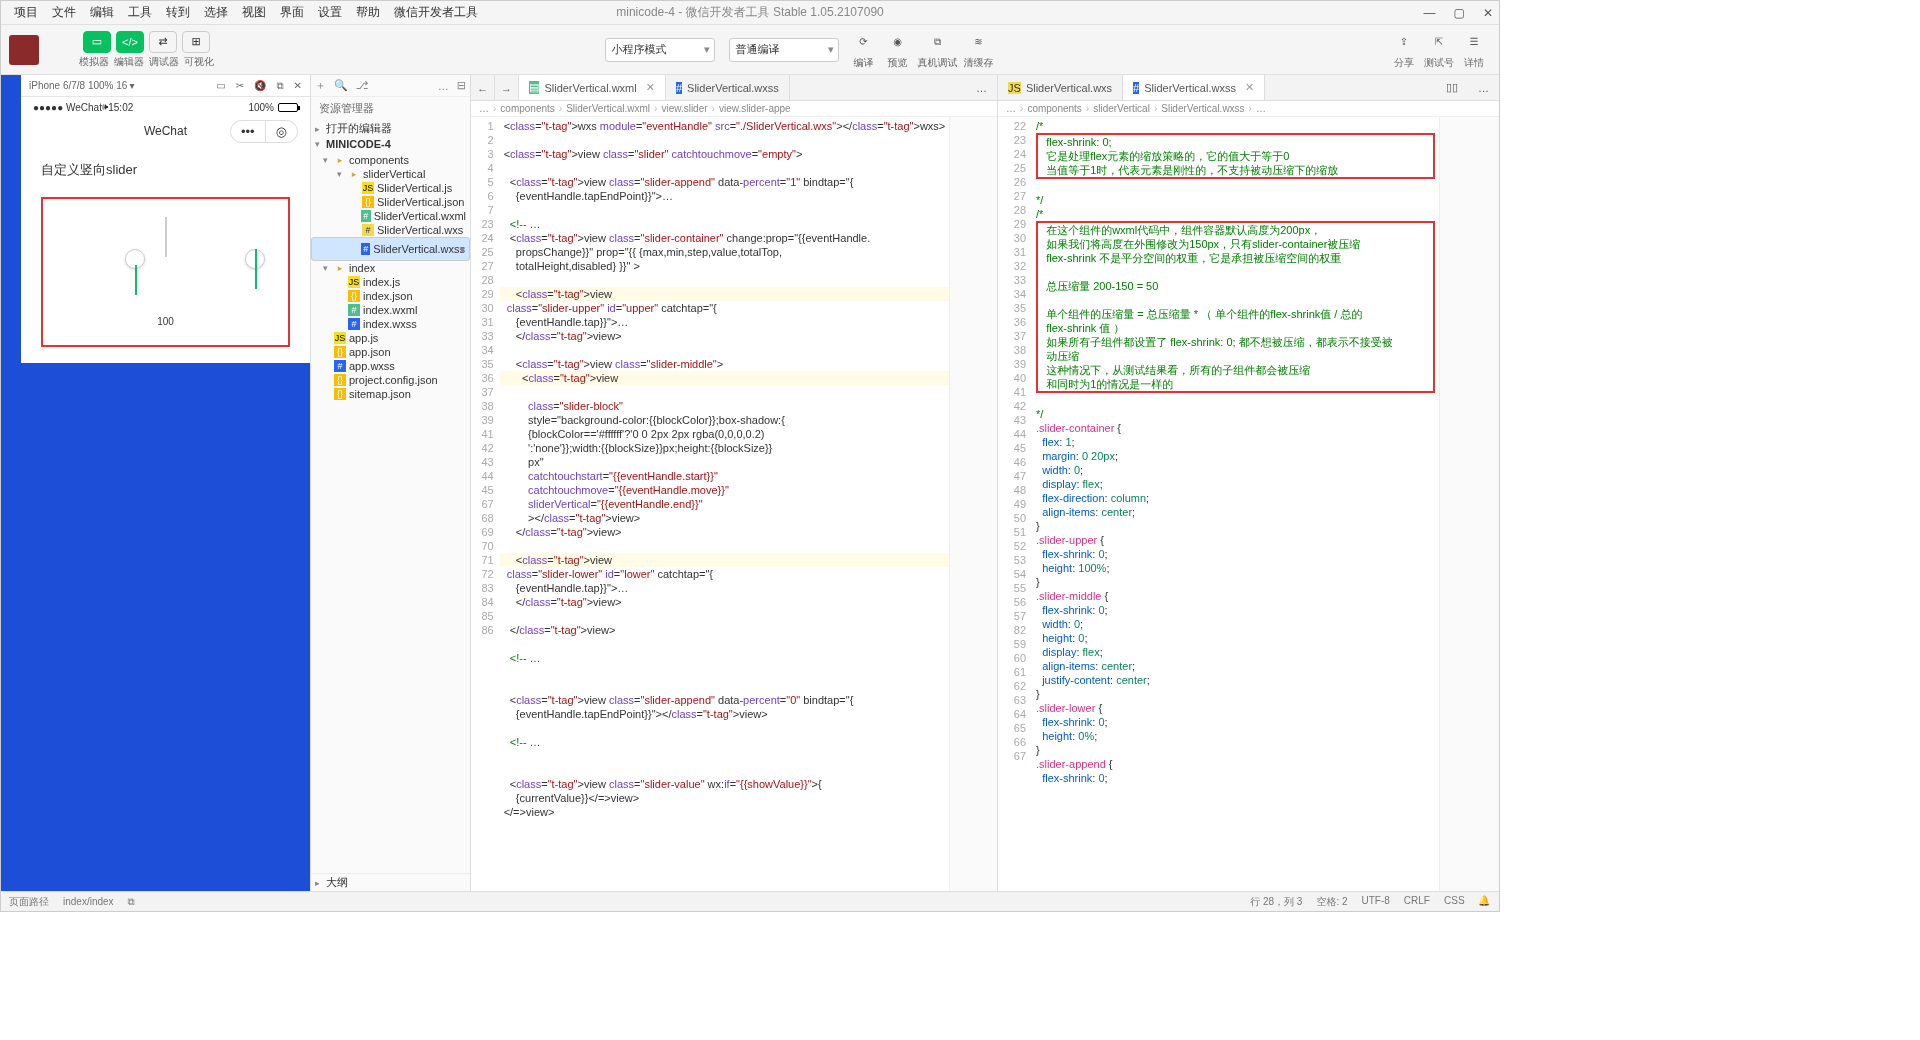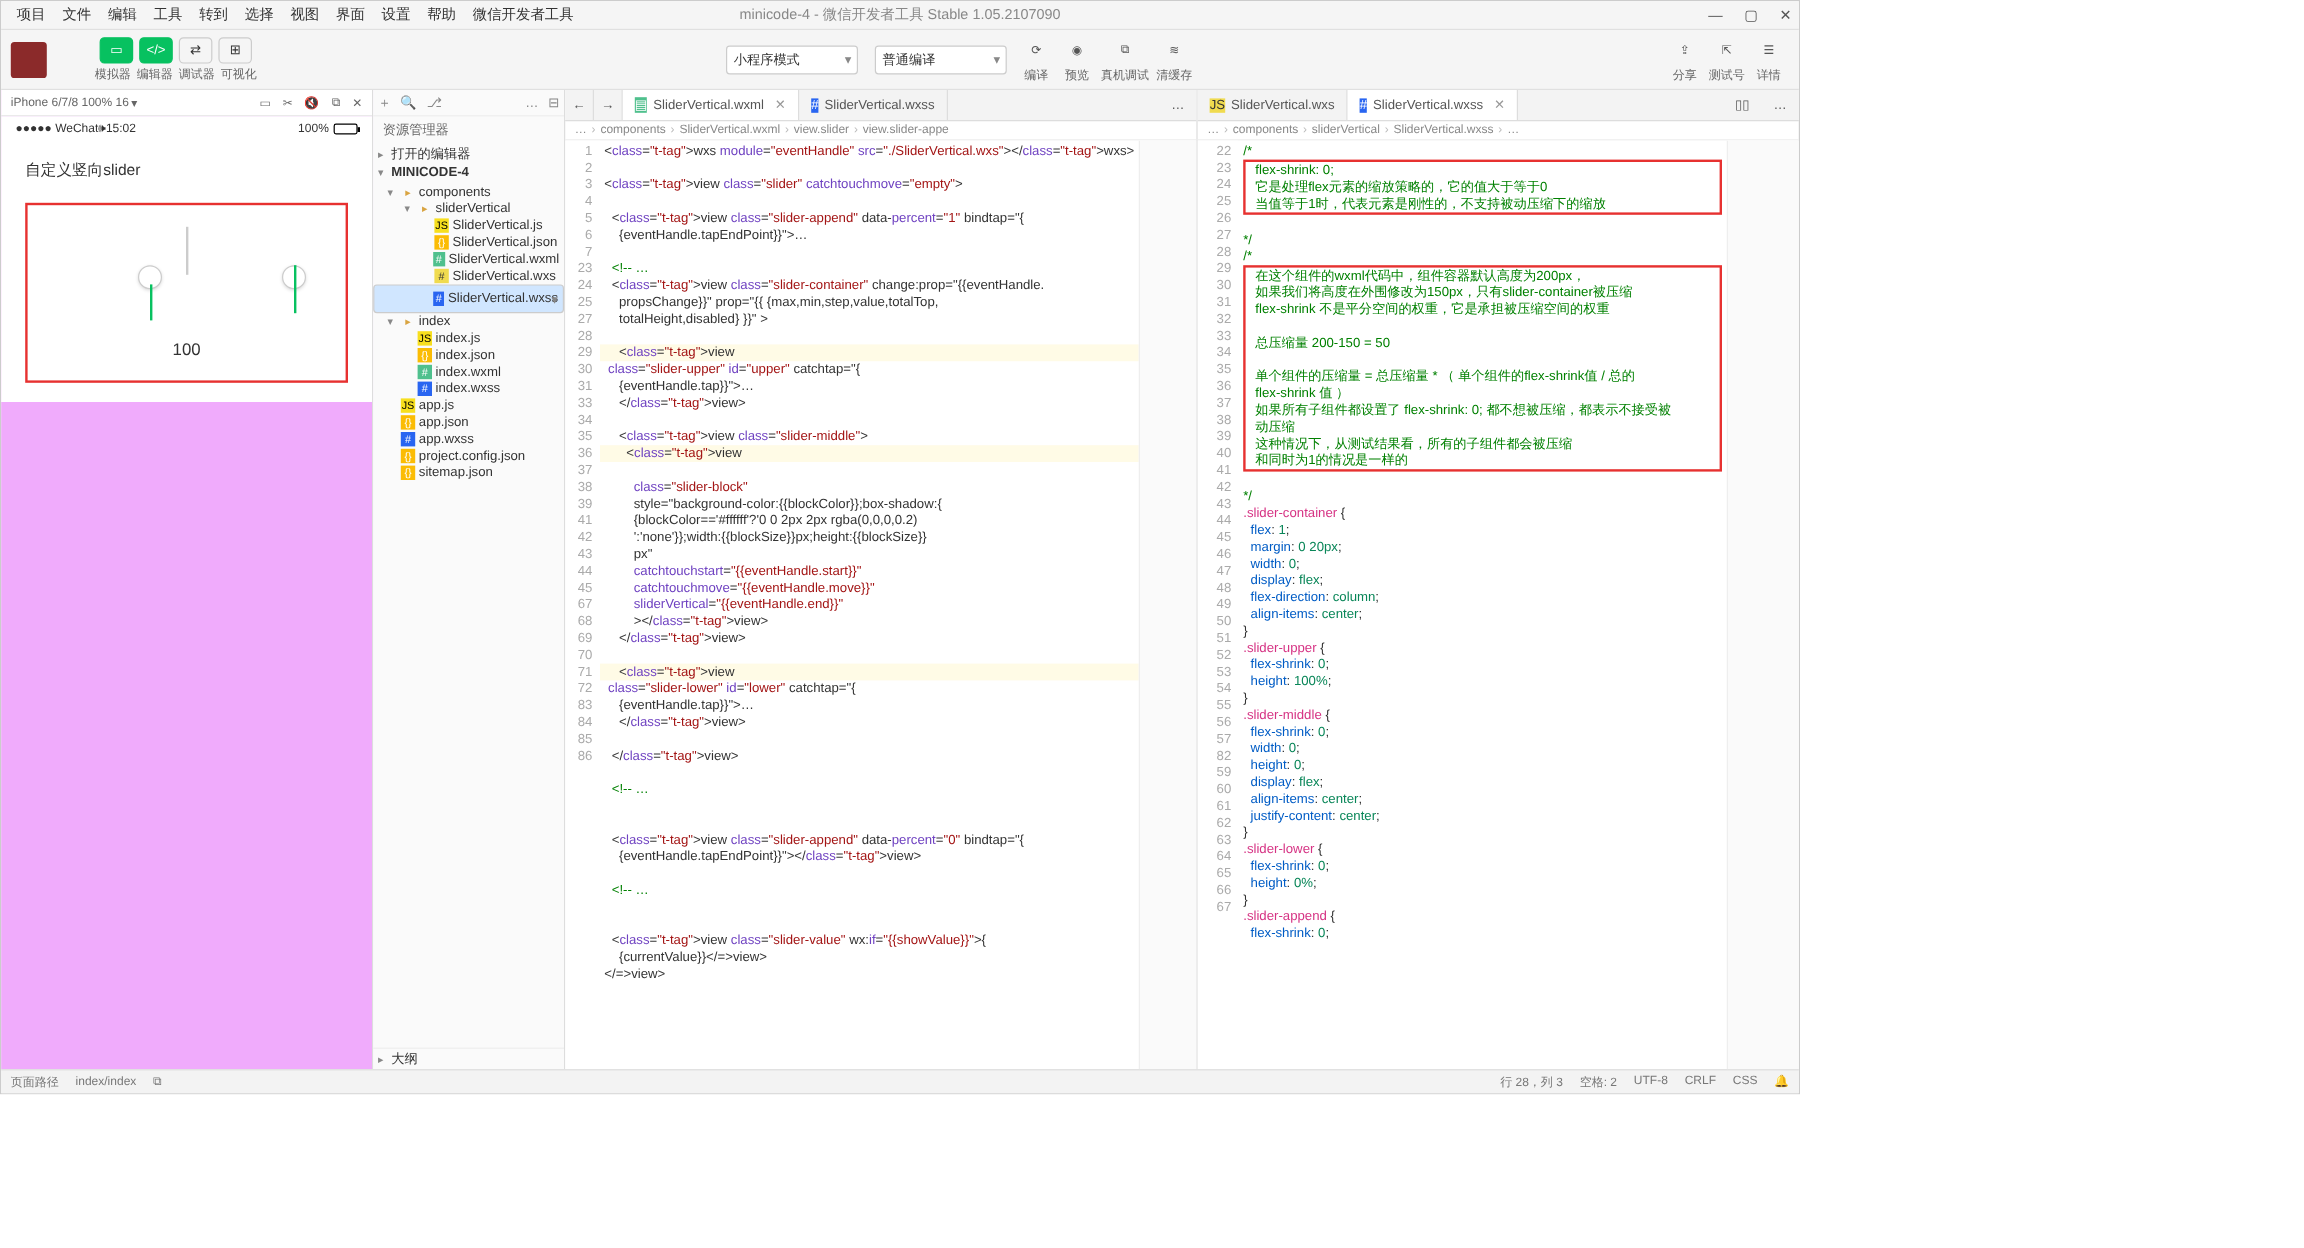--- a/index.html
+++ b/index.html
@@ -23,36 +23,36 @@
 .sel { height: 24px; border: 1px solid #ccc; border-radius: 3px; padding: 0 18px 0 6px; display: flex; align-items: center; font-size: 11px; background: #fff; position: relative; }
 .sel::after { content: "▾"; position: absolute; right: 4px; color: #888; }
 .ico { width: 28px; height: 24px; display: flex; align-items: center; justify-content: center; border: 1px solid transparent; border-radius: 3px; color: #555; }
 .rcol { display: flex; flex-direction: column; align-items: center; gap: 2px; font-size: 10px; color: #666; margin: 0 3px; }
 
 
 .main { flex: 1; display: flex; min-height: 0; }
 .col { display: flex; flex-direction: column; border-right: 1px solid #ddd; }
 
 
-.sim { width: 310px; background: #f0abfc; }
+.sim { width: 310px; background: #1d4ed8; padding-left: 20px; }
 .simhdr { height: 22px; display: flex; align-items: center; padding: 0 8px; font-size: 10px; color: #666; border-bottom: 1px solid #e5e5e5; background: #fff; }
 .simhdr .r { margin-left: auto; display: flex; gap: 10px; }
 .phone { background: #fff; margin: 0; }
 .statusbar { height: 20px; display: flex; align-items: center; padding: 0 12px; font-size: 10px; }
 .statusbar .c { flex: 1; text-align: left; }
 .statusbar .battery { display: inline-block; width: 20px; height: 9px; border: 1px solid #000; border-radius: 2px; position: relative; margin-left: 4px; }
 .statusbar .battery::after { content: ""; position: absolute; right: -3px; top: 2px; width: 2px; height: 4px; background: #000; }
 .navbar { height: 28px; display: flex; align-items: center; justify-content: center; position: relative; }
 .capsule { position: absolute; right: 12px; display: flex; border: 1px solid #ddd; border-radius: 14px; overflow: hidden; }
 .capsule span { padding: 3px 10px; font-size: 13px; }
 .capsule span:first-child { border-right: 1px solid #ddd; }
 .page-body { padding: 16px 20px; font-size: 13px; }
 .slider-box { border: 2px solid #e73130; height: 150px; margin-top: 18px; display: flex; flex-direction: column; align-items: center; position: relative; padding: 18px 0; }
 .knob { width: 20px; height: 20px; border: 1px solid #ccc; border-radius: 50%; background: #fff; box-shadow: 0 1px 3px rgba(0,0,0,.15); }
-.sval { margin-top: auto; font-size: 14px; }
+.sval { margin-top: auto; font-size: 10px; }
 
 
 .exp { width: 160px; background: #fafafa; font-size: 11px; }
 .exphdr { display: flex; align-items: center; padding: 3px 4px; gap: 8px; color: #888; border-bottom: 1px solid #eee; }
 .exptitle { padding: 4px 8px; color: #666; }
 .tree { padding: 2px 0; }
 .tn { display: flex; align-items: center; padding: 1px 4px; gap: 3px; white-space: nowrap; }
 .tn.sel { background: #d0e6ff; }
 .tn .ar { width: 8px; color: #888; font-size: 9px; }
 .tn .fi { width: 12px; height: 12px; display: inline-flex; align-items: center; justify-content: center; font-size: 9px; }
@@ -180,20 +180,27 @@
           <span>✕</span>
         </div>
       </div>
       <div class="phone">
         <div class="statusbar">
           <span>●●●●● WeChat</span>
             <span>🕪</span>
           <span class="c">15:02</span>
           <span>100%</span>
             <span class="battery"></span>
+        </div>
+        <div class="navbar">
+          <span>WeChat</span>
+          <div class="capsule">
+            <span>•••</span>
+            <span>◎</span>
+          </div>
         </div>
         <div class="page-body">
           <div>自定义竖向slider</div>
           <div class="slider-box">
             <div style="position:relative;height:70px;display:flex;flex-direction:column;align-items:center;">
               <div style="width:2px;height:40px;background:#ccc"></div>
               <div class="knob" style="position:absolute;top:32px;left:-40px"></div>
               <div class="knob" style="position:absolute;top:32px;left:80px"></div>
               <div style="width:2px;height:30px;background:#07c160;position:absolute;top:48px;left:-30px"></div>
               <div style="width:2px;height:40px;background:#07c160;position:absolute;top:32px;left:90px"></div>

